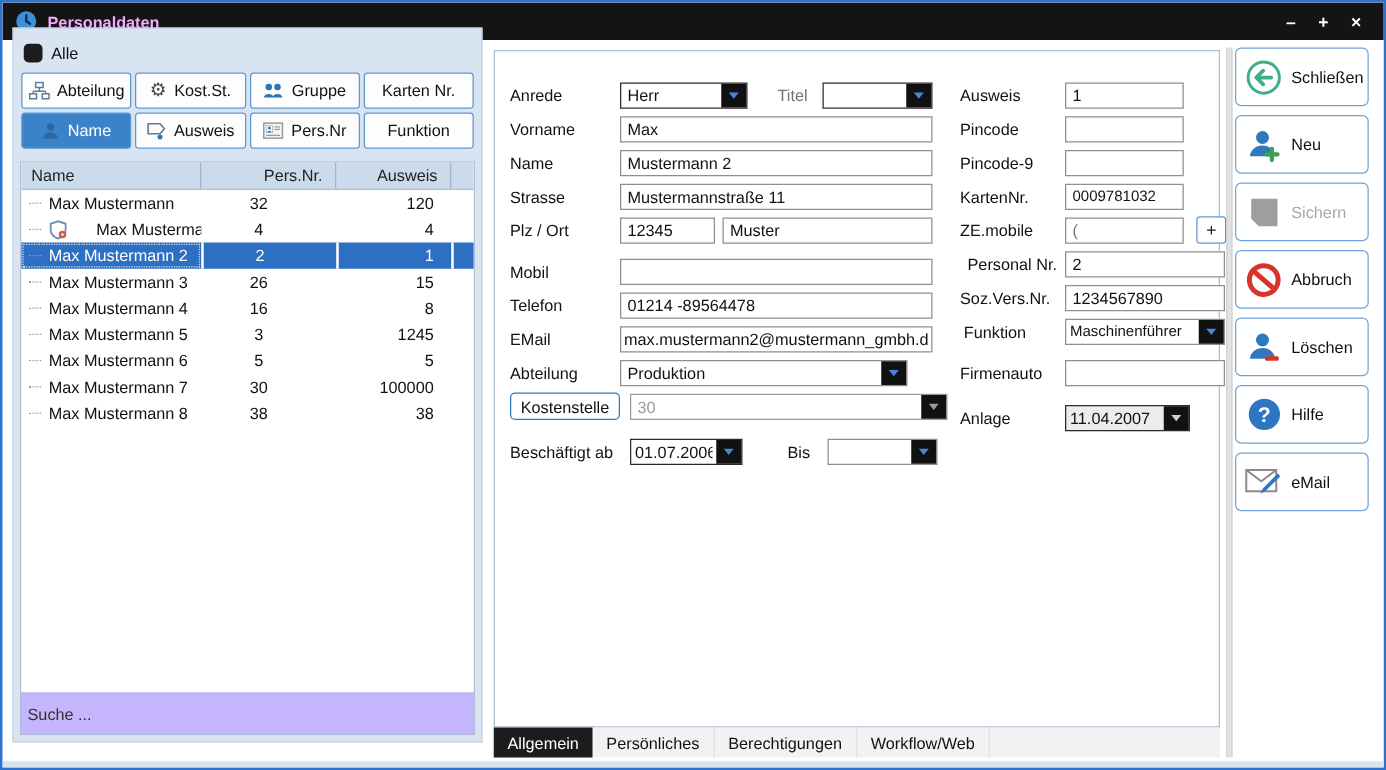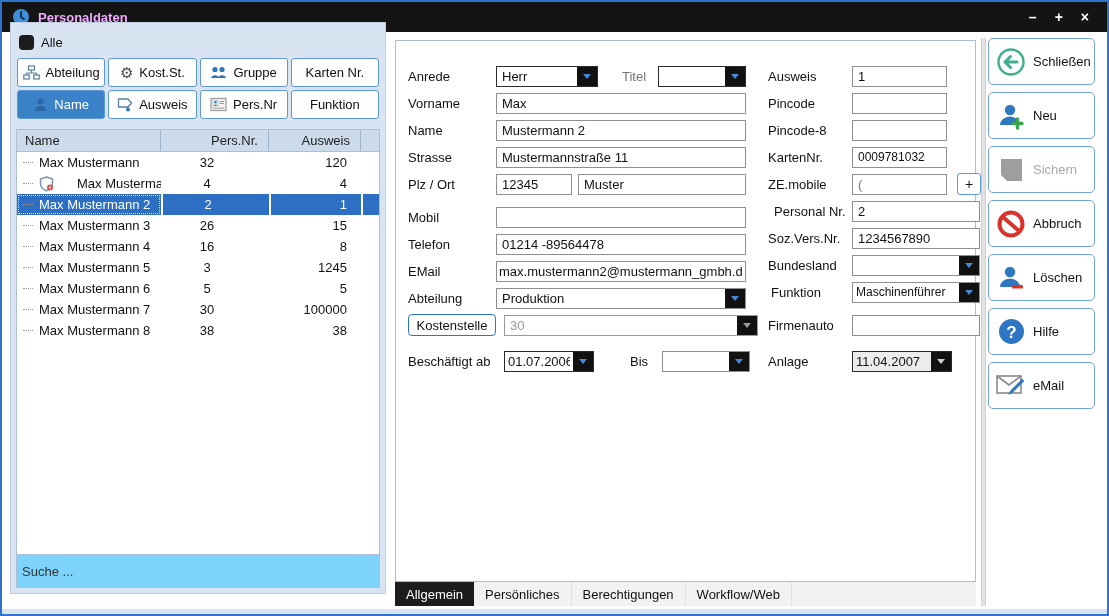--- a/index.html
+++ b/index.html
@@ -37,21 +37,21 @@
   .trow .c-num { width:108px; text-align:center; padding-right:16px; height:100%; line-height:21px; }
   .trow .c-num2 { width:92px; text-align:right; padding-right:14px; height:100%; line-height:21px; }
   .trow .c-x { width:18px; height:100%; }
   .tree-stub { width:10px; height:0; border-bottom:1px dotted #9a9a9a; margin-right:6px; flex:0 0 auto; }
   .row-icon { margin-right:6px; flex:0 0 auto; display:flex; }
   .indent { width:16px; flex:0 0 auto; }
   .trow.selected .c-name, .trow.selected .c-num, .trow.selected .c-num2, .trow.selected .c-x { background:#2c6fc3; color:#ffffff; }
   .trow.selected .c-name { outline:1px dotted #dcdcdc; outline-offset:-2px; }
   .trow.selected .c-num, .trow.selected .c-num2, .trow.selected .c-x { border-left:2px solid #ffffff; }
   .search-wrap { position:absolute; left:5px; right:5px; bottom:5px; }
-  .search-input { width:100%; height:21px; border:1px solid #aebfd2; font-size:13px; color:#333; padding:16px 5px; background:#7dd3fc; }
+  .search-input { width:100%; height:21px; border:1px solid #aebfd2; font-size:13px; color:#333; padding:16px 5px; background:#c4b5fd; }
 
   
   .mid-panel { position:absolute; left:391px; top:36px; width:587px; height:572px; background:#ffffff; }
   .form-box { position:absolute; left:2px; top:2px; right:4px; bottom:28px; border:1px solid #a9bdd3; background:#ffffff; padding:24px 10px 0 12px; }
   .fcols { display:flex; }
   .fcol-left { width:352px; }
   .fcol-right { flex:1; padding-left:10px; }
   .frow { display:flex; align-items:center; height:22px; margin-bottom:5px; }
   .flabel { width:88px; font-size:13px; color:#111; flex:0 0 auto; }
   .flabel2 { width:84px; font-size:13px; color:#111; flex:0 0 auto; }
@@ -343,21 +343,21 @@
           <div class="frow">
             <span class="flabel">Telefon</span>
             <input class="tinput w250" value="01214 -89564478" style="">
           </div>
           <div class="frow">
             <span class="flabel">EMail</span>
             <input class="tinput w250" style="padding: 0px 2px;" value="max.mustermann2@mustermann_gmbh.de">
           </div>
           <div class="frow">
             <span class="flabel">Abteilung</span>
-            <div class="combo light-border" style="width:250px;">
+            <div class="combo light-border" style="width:230px;">
               <input value="Produktion" style="">
               <span class="arrow-btn">
                   <span class="tri"></span>
                 </span>
             </div>
           </div>
           <div class="frow">
             <button class="kost-btn">Kostenstelle</button>
             <div class="combo disabled" style="width:254px;">
               <input value="30" style="">
@@ -388,48 +388,39 @@
         <div class="fcol-right">
           <div class="frow">
             <span class="flabel2">Ausweis</span>
             <input class="tinput w95" value="1" style="">
           </div>
           <div class="frow">
             <span class="flabel2">Pincode</span>
             <input class="tinput w95" value="" style="">
           </div>
           <div class="frow">
-            <span class="flabel2">Pincode-8</span>
+            <span class="flabel2">Pincode-9</span>
             <input class="tinput w95" value="" style="">
           </div>
           <div class="frow">
             <span class="flabel2">KartenNr.</span>
             <input class="tinput w95" style="font-size: 12px;" value="0009781032">
           </div>
           <div class="frow">
             <span class="flabel2">ZE.mobile</span>
             <input class="tinput w95" style="color: rgb(119, 119, 119);" value="(">
             <button class="plus-btn">+</button>
           </div>
           <div class="frow">
             <span class="flabel2" style="padding-left:6px;">Personal Nr.</span>
             <input class="tinput w128" value="2" style="">
           </div>
           <div class="frow">
             <span class="flabel2">Soz.Vers.Nr.</span>
             <input class="tinput w128" value="1234567890" style="">
-          </div>
-          <div class="frow">
-            <span class="flabel2">Bundesland</span>
-            <div class="combo light-border" style="width:128px;">
-              <input value="" style="">
-              <span class="arrow-btn">
-                  <span class="tri"></span>
-                </span>
-            </div>
           </div>
           <div class="frow">
             <span class="flabel2" style="padding-left:3px;">Funktion</span>
             <div class="combo light-border" style="width:128px;">
               <input style="padding: 0px 3px; font-size: 12px;" value="Maschinenführer">
               <span class="arrow-btn">
                   <span class="tri"></span>
                 </span>
             </div>
           </div>

